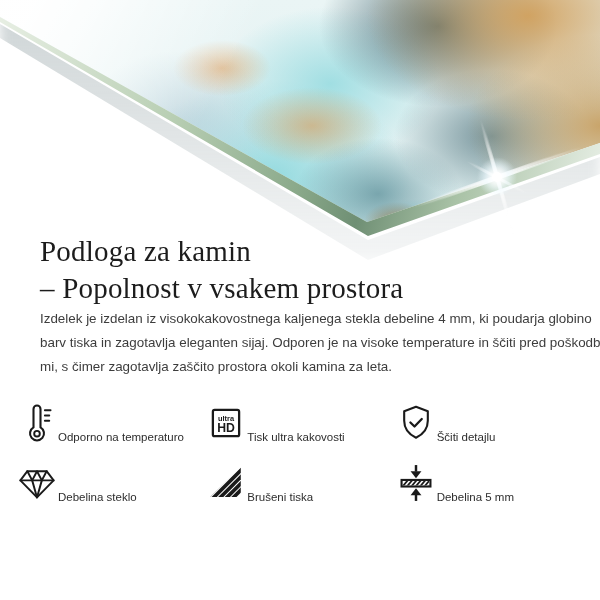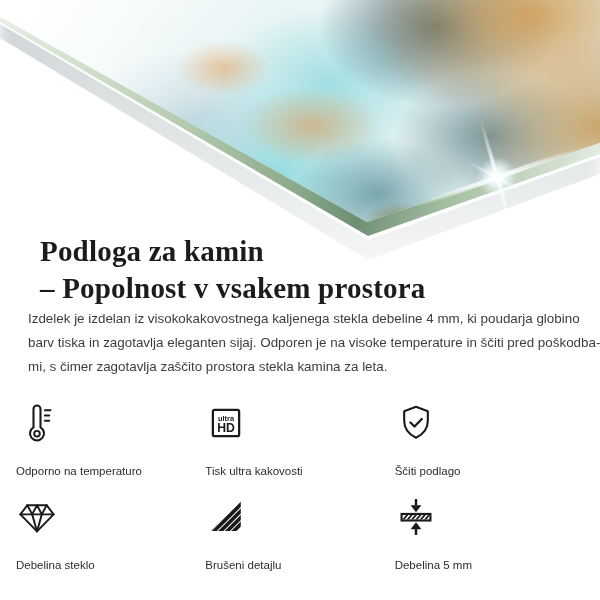--- a/index.html
+++ b/index.html
@@ -54,38 +54,38 @@
   .sparkle .ray-b { width:120px; height:4px; left:-60px; top:-2px;   transform:rotate(74deg); }
   .sparkle .ray-c { width:70px;  height:3px; left:-35px; top:-1.5px; transform:rotate(28deg); opacity:0.8; }
   .sparkle .glow  { position:absolute; left:-20px; top:-20px; width:40px; height:40px; border-radius:50%;
                     background:radial-gradient(circle, rgba(255,255,255,0.95) 0%, rgba(230,248,255,0.5) 40%, rgba(255,255,255,0) 70%); }
   .sparkle .core  { position:absolute; left:-5px; top:-5px; width:10px; height:10px; border-radius:50%; background:#ffffff;
                     box-shadow:0 0 12px 5px rgba(255,255,255,0.95); }
 
   
   .title {
     position:absolute; left:40px; top:233px; width:540px;
-    font-family:"Liberation Serif", serif; font-weight:700;
+    font-family:"Liberation Serif", serif; font-weight:400;
     font-size:29px; line-height:37px; color:#1c1c1c; letter-spacing:0.2px;
   }
   .title span { display:block; }
 
   .description {
-    position:absolute; left:28px; top:307px; width:545px;
+    position:absolute; left:40px; top:307px; width:545px;
     font-size:13.4px; line-height:24px; color:#3d3d3d;
   }
   .description div { white-space:nowrap; }
 
   
   .features {
     position:absolute; left:0; top:402px; width:600px;
     padding:0 16px;
     display:grid; grid-template-columns:repeat(3, 1fr); row-gap:18px;
   }
-  .feature { display:flex; flex-direction:column; align-items:flex-start; }
+  .feature { display:flex; flex-direction:row; align-items:flex-end; }
   .feature .icon-box { width:42px; height:42px; display:flex; align-items:center; justify-content:center; }
   .feature .label { margin-top:20px; font-size:11.5px; line-height:14px; color:#2d2d2d; text-align:center; }
   svg { display:block; }
   svg text { font-family:"Liberation Sans", sans-serif; }
 </style>
 </head>
 <body>
 
 <div class="hero">
   <div class="panel-art"></div>
@@ -101,21 +101,21 @@
 </div>
 
 <h1 class="title">
   <span>Podloga za kamin</span>
   <span>– Popolnost v vsakem prostora</span>
 </h1>
 
 <div class="description">
   <div>Izdelek je izdelan iz visokokakovostnega kaljenega stekla debeline 4 mm, ki poudarja globino</div>
   <div>barv tiska in zagotavlja eleganten sijaj. Odporen je na visoke temperature in ščiti pred poškodba-</div>
-  <div>mi, s čimer zagotavlja zaščito prostora stekla kamina za leta.</div>
+  <div>mi, s čimer zagotavlja zaščito prostora okoli kamina za leta.</div>
 </div>
 
 <div class="features">
 
   <div class="feature">
     <div class="icon-box">
       <svg width="42" height="42" viewBox="0 0 48 48" fill="none" stroke="#1a1a1a" stroke-width="2.4" stroke-linecap="round" stroke-linejoin="round">
         <path d="M28,8 v21 a8,8 0 1 1 -8,0 V8 a4,4 0 0 1 8,0 Z"></path>
         <circle cx="24" cy="36.2" r="3.2" stroke-width="2.2"></circle>
         <line x1="33" y1="9.5" x2="39.5" y2="9.5" stroke-width="2.2"></line>
@@ -137,21 +137,21 @@
     <div class="label">Tisk ultra kakovosti</div>
   </div>
 
   <div class="feature">
     <div class="icon-box">
       <svg width="42" height="42" viewBox="0 0 48 48" fill="none" stroke="#1a1a1a" stroke-width="2.4" stroke-linecap="round" stroke-linejoin="round">
         <path d="M24,5.5 L37.5,10.5 V21.5 C37.5,30.5 31.8,37.2 24,40.8 C16.2,37.2 10.5,30.5 10.5,21.5 V10.5 Z"></path>
         <path d="M17.6,23.4 L22.3,28 L30.6,19.4" stroke-width="2.6"></path>
       </svg>
     </div>
-    <div class="label">Ščiti podlago</div>
+    <div class="label">Ščiti detajlu</div>
   </div>
 
   <div class="feature">
     <div class="icon-box">
       <svg width="42" height="42" viewBox="0 0 48 48" fill="none" stroke="#1a1a1a" stroke-width="2.2" stroke-linecap="round" stroke-linejoin="round">
         <path d="M13,10.5 H35 L43,21 L24,40.5 L5,21 Z"></path>
         <path d="M5,21 H43"></path>
         <path d="M13,10.5 L18.5,21 L24,40.5 L29.5,21 L35,10.5"></path>
         <path d="M18.5,21 L24,10.5 L29.5,21"></path>
       </svg>
@@ -170,21 +170,21 @@
         <g clip-path="url(#triClip)" stroke="#1a1a1a" stroke-width="4.2">
           <line x1="-10.5" y1="46" x2="41.5" y2="-6"></line>
           <line x1="-3" y1="46" x2="49" y2="-6"></line>
           <line x1="4.5" y1="46" x2="56.5" y2="-6"></line>
           <line x1="12" y1="46" x2="64" y2="-6"></line>
           <line x1="19.5" y1="46" x2="71.5" y2="-6"></line>
           <line x1="27" y1="46" x2="79" y2="-6"></line>
         </g>
       </svg>
     </div>
-    <div class="label">Brušeni detajlu</div>
+    <div class="label">Brušeni tiska</div>
   </div>
 
   <div class="feature">
     <div class="icon-box">
       <svg width="42" height="42" viewBox="0 0 48 48">
         <defs>
           <clipPath id="barClip">
               <rect x="9" y="21.8" width="30" height="5"></rect>
             </clipPath>
         </defs>

